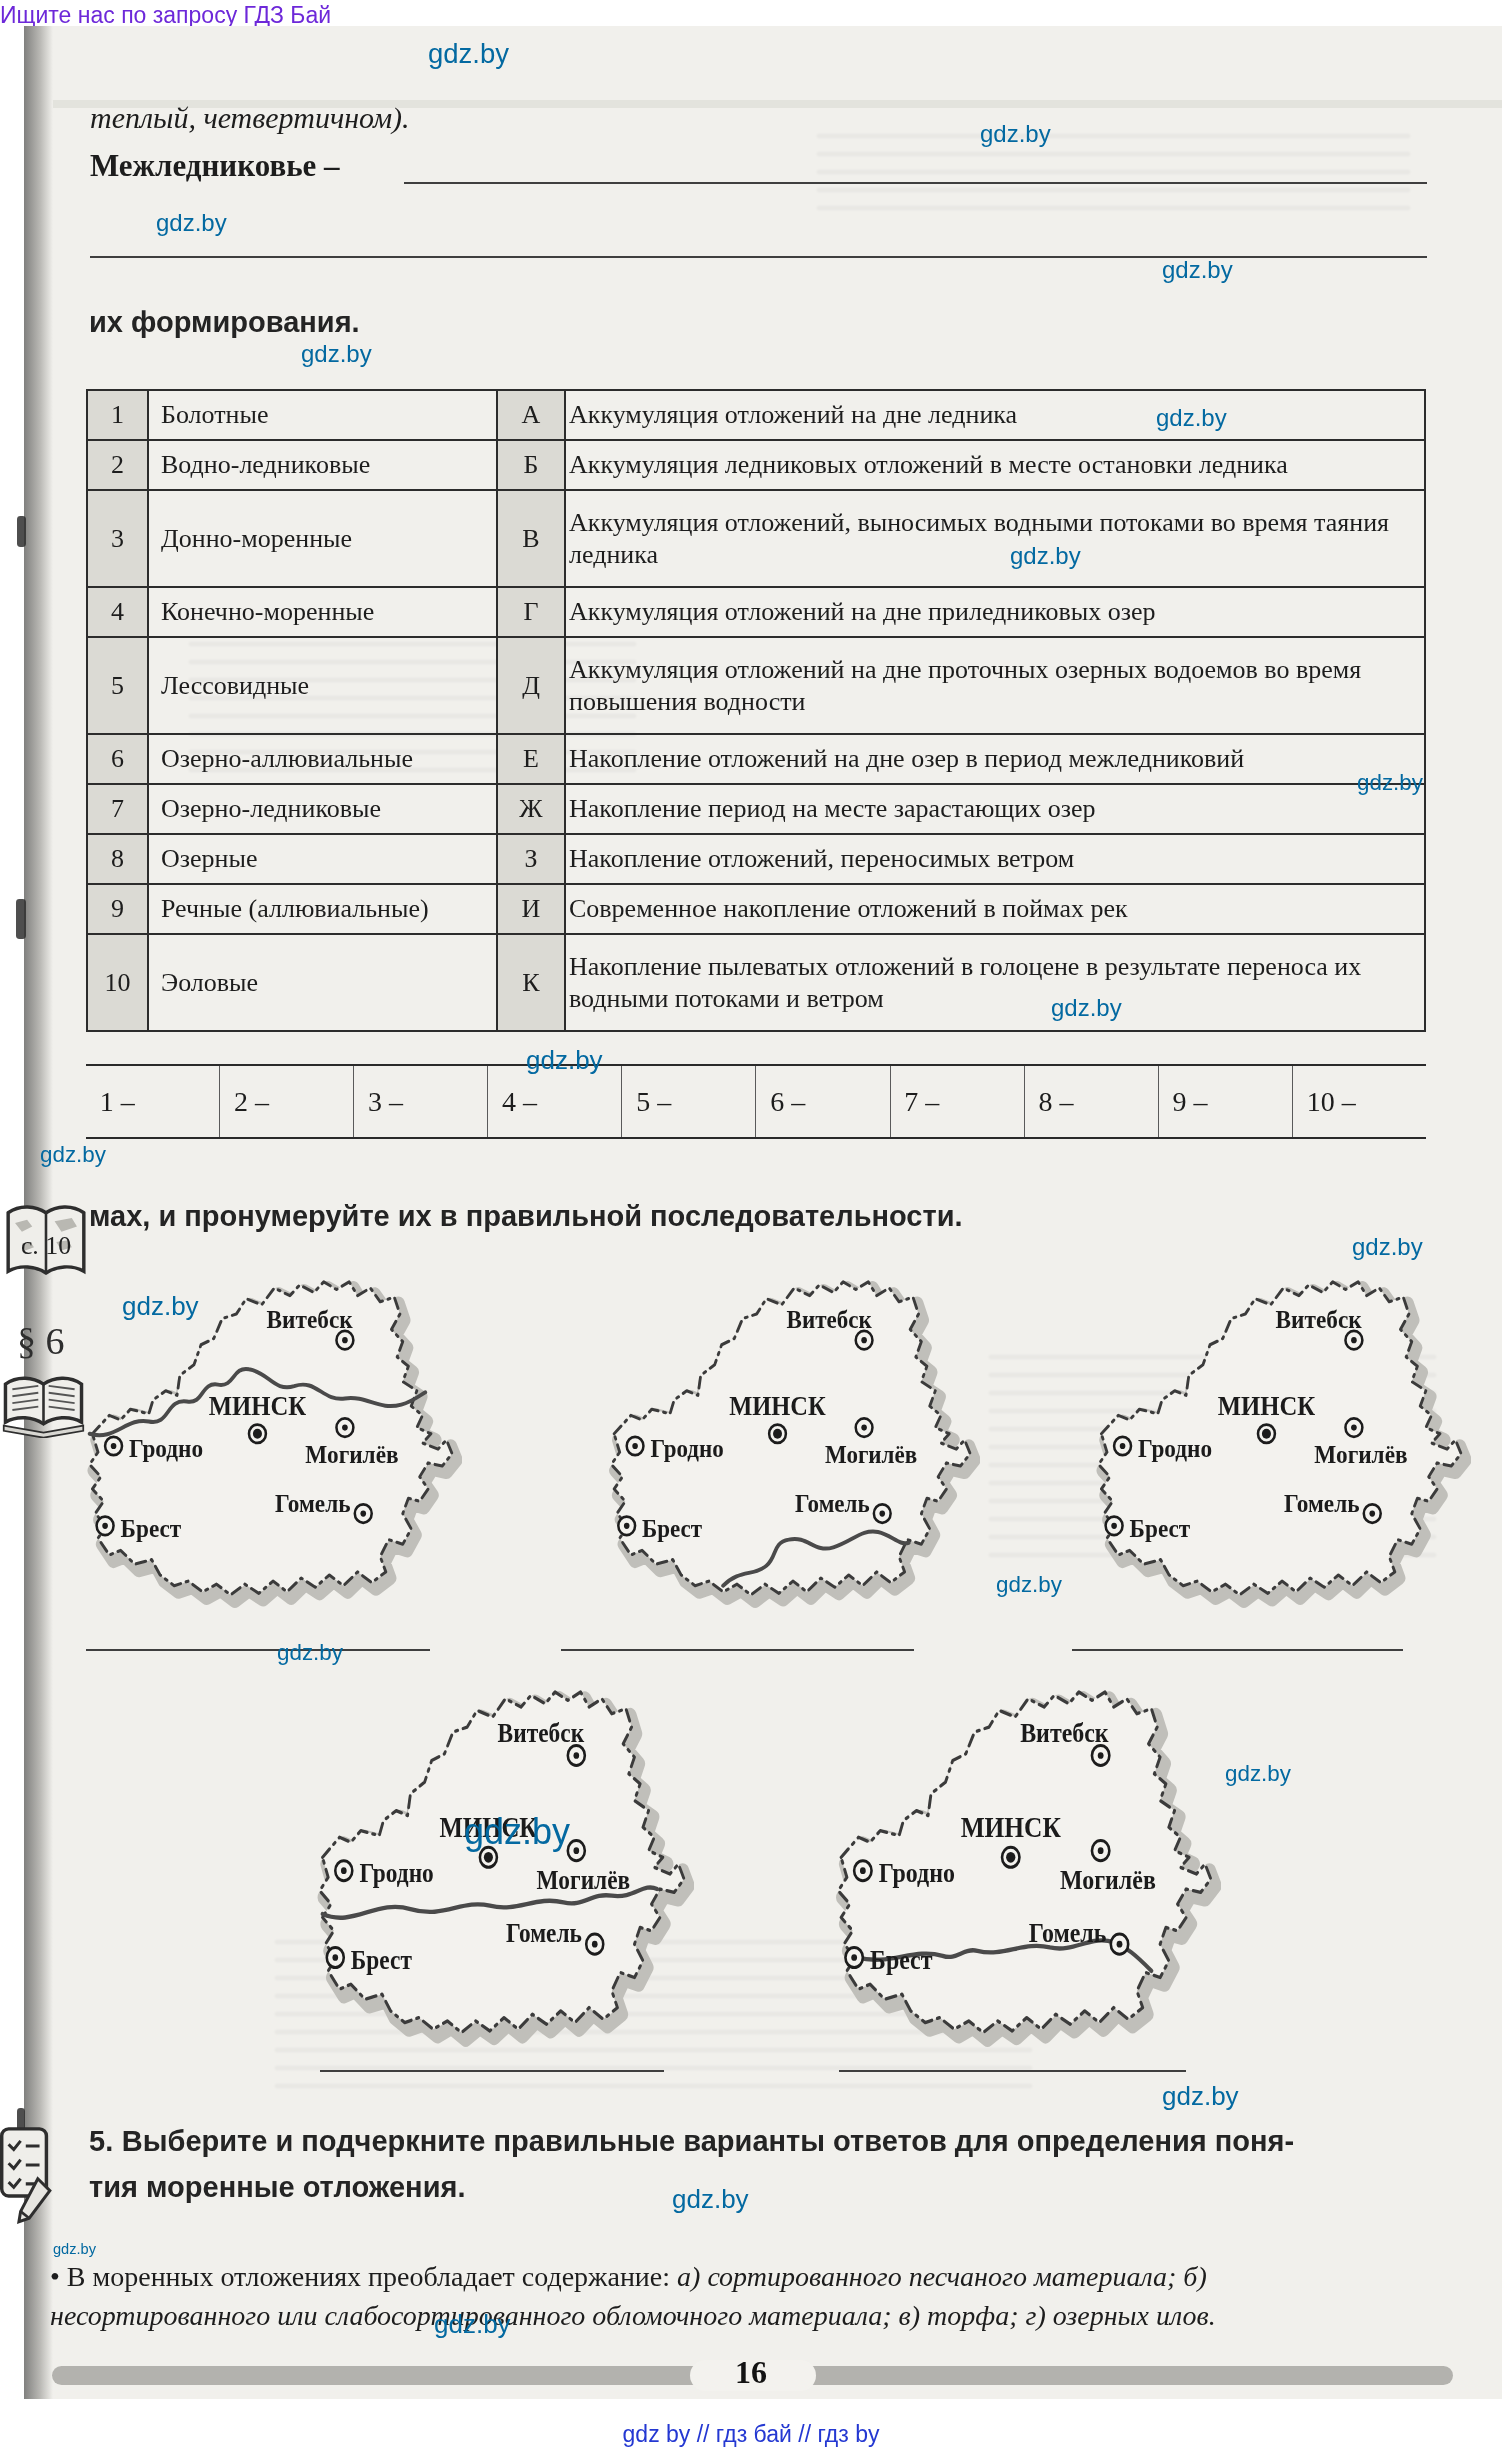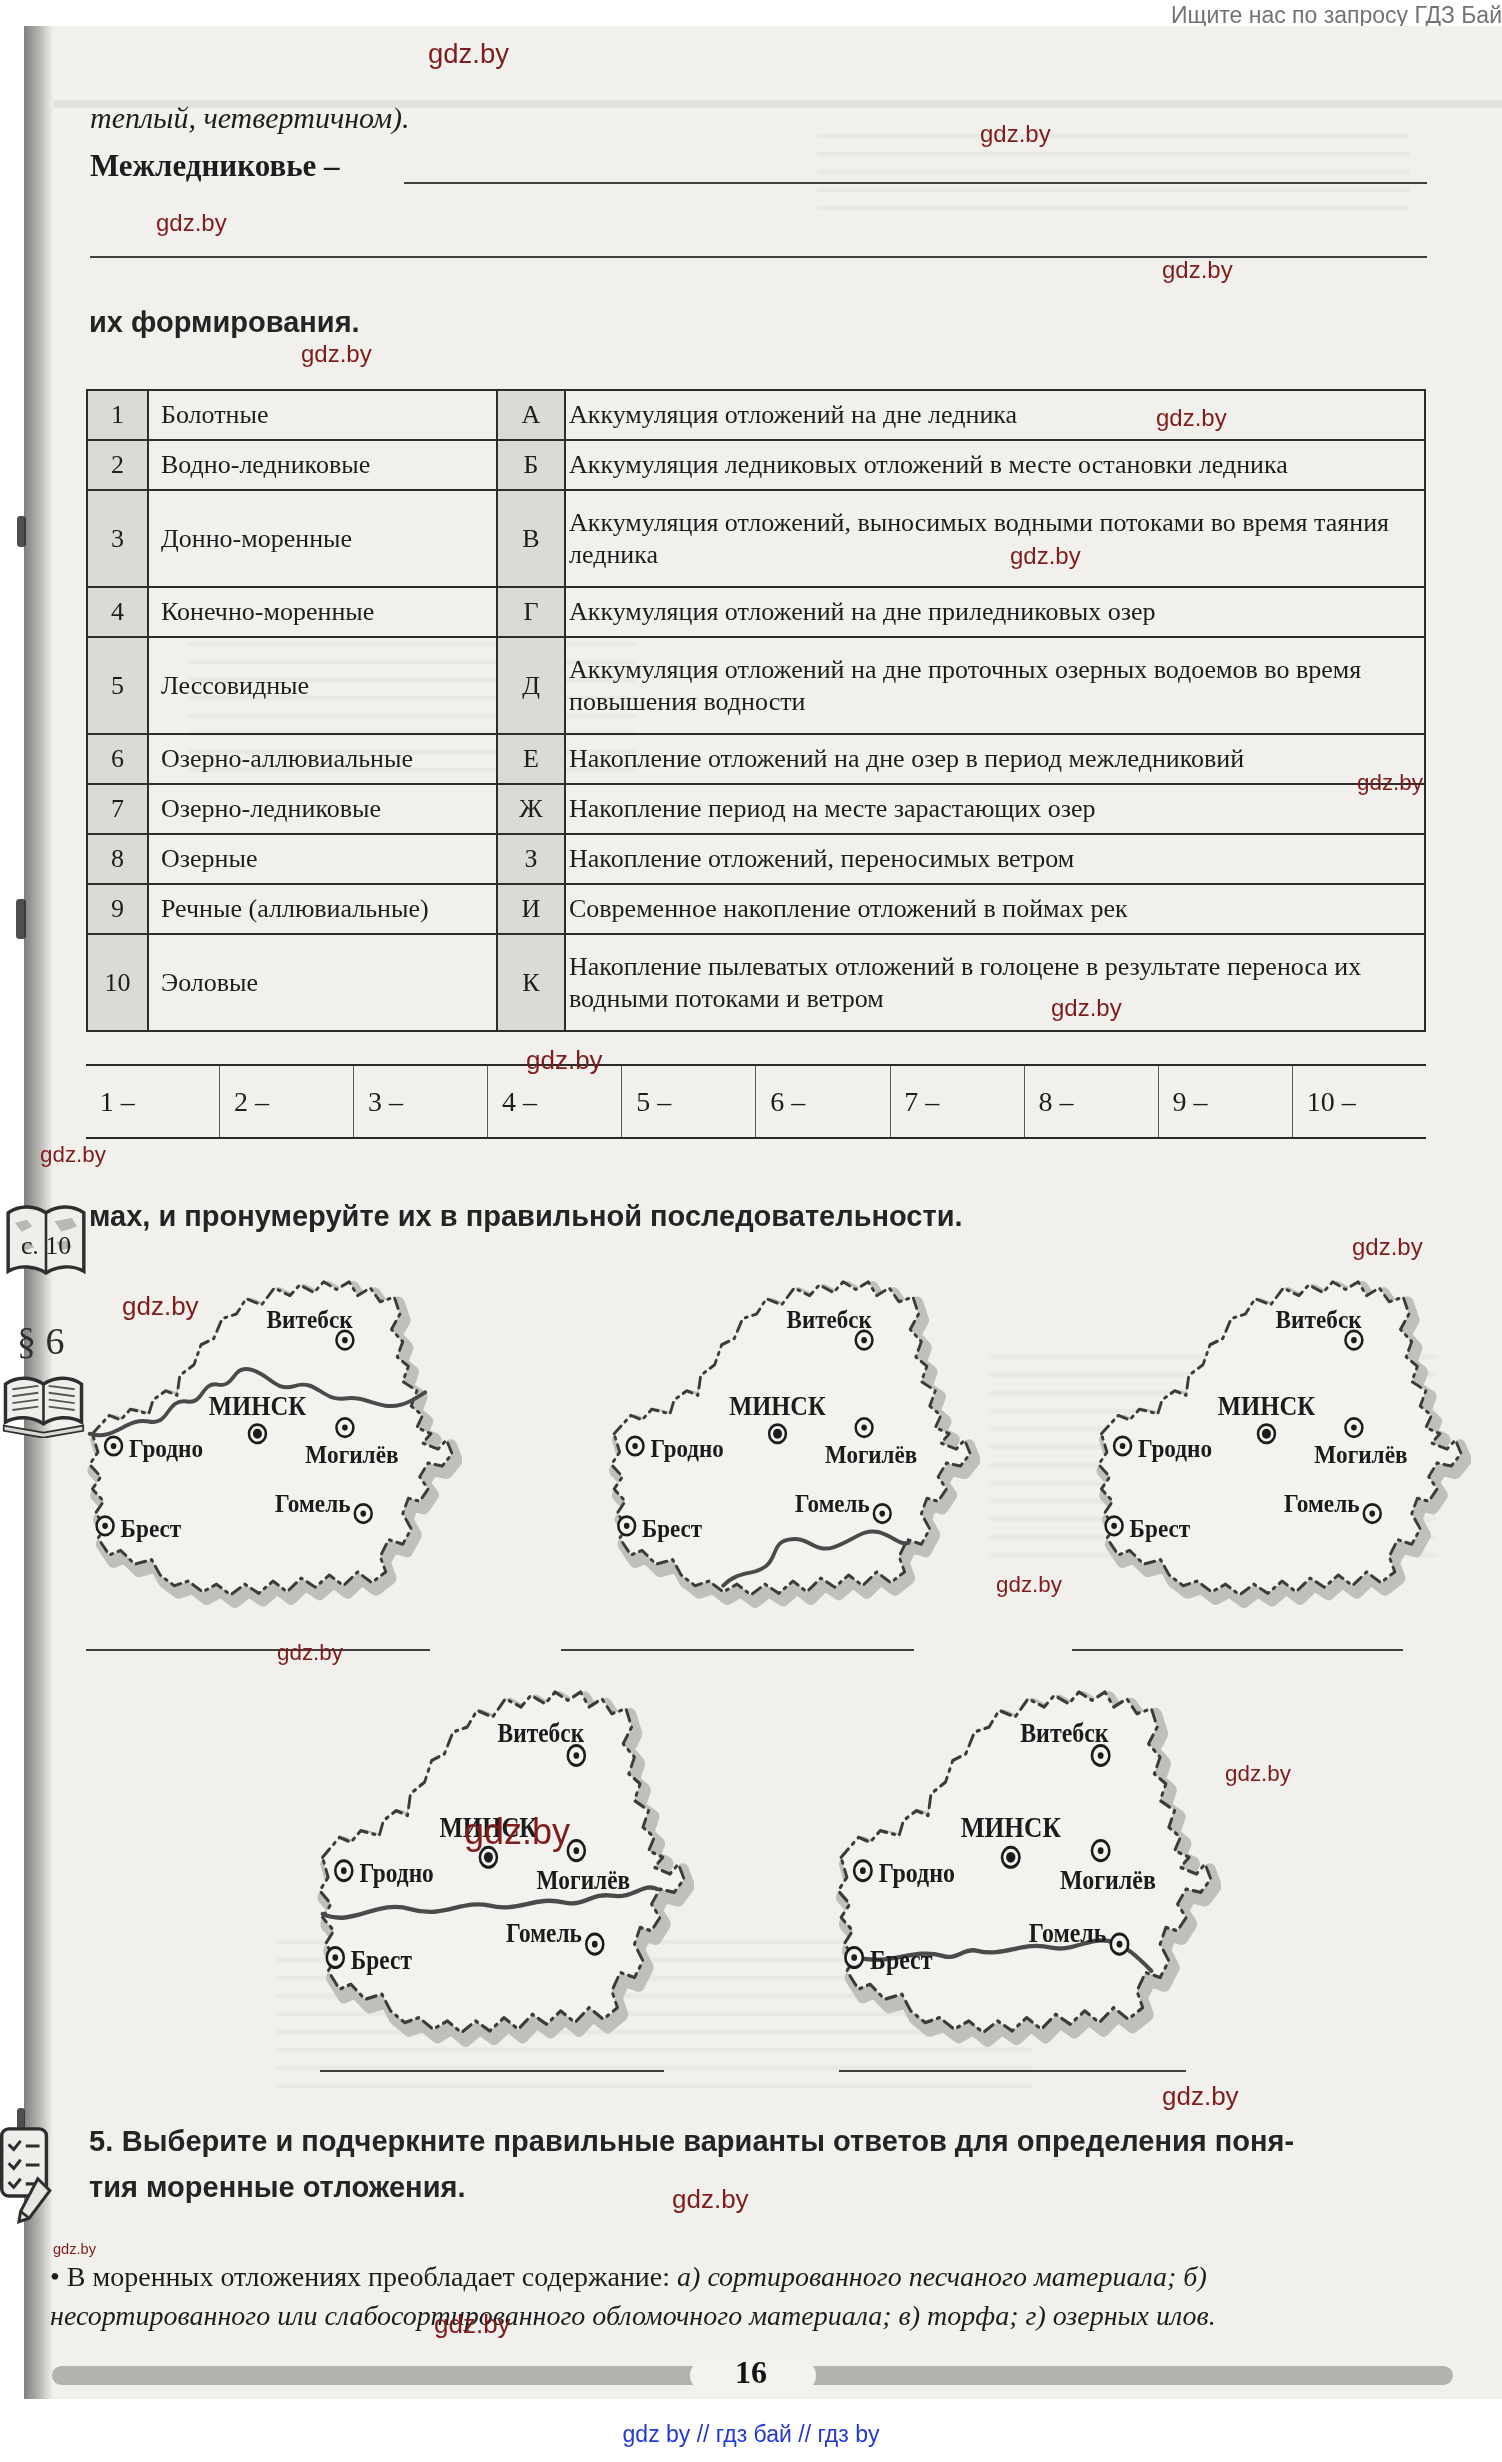--- a/index.html
+++ b/index.html
@@ -8,26 +8,26 @@
   .abs{position:absolute;}
   
   #page{position:absolute;left:24px;top:26px;width:1478px;height:2373px;background:#f1f0ec;}
   #spine{position:absolute;left:0;top:0;width:29px;height:100%;
          background:linear-gradient(to right,#80807e,#b9b8b4 55%,#f1f0ec);}
   .edgeband{position:absolute;left:29px;top:74px;width:1449px;height:7.7px;background:#dcdbd6;opacity:.65;}
   .bindmark{position:absolute;background:#2f2f2f;border-radius:3.4px;opacity:.85;}
   .bleed{position:absolute;opacity:.055;filter:blur(0.9px);
          background:repeating-linear-gradient(#00000000 0 13.8px,#555 13.8px 18px);}
   
-  #promo{position:absolute;left:0;top:1.7px;width:100%;text-align:right;
-         font-family:"Liberation Sans","DejaVu Sans",sans-serif;font-size:23px;color:#737373;}
+  #promo{position:absolute;left:0;top:1.7px;width:100%;text-align:left;
+         font-family:"Liberation Sans","DejaVu Sans",sans-serif;font-size:23px;color:#6d28d9;}
   #footer{position:absolute;left:0;top:2421px;width:100%;text-align:center;
           font-family:"Liberation Sans","DejaVu Sans",sans-serif;font-size:23px;color:#2438d2;}
   
-  .wm{position:absolute;font-family:"Liberation Sans","DejaVu Sans",sans-serif;color:#7f1d1d;
+  .wm{position:absolute;font-family:"Liberation Sans","DejaVu Sans",sans-serif;color:#0369a1;
       font-size:24px;white-space:nowrap;}
   
   #prev-line{left:90px;top:101px;font-style:italic;font-size:30px;}
   #term-line{left:90px;top:148px;font-size:31px;font-weight:bold;}
   .blank{position:absolute;border-bottom:2.1px solid #3f3f3f;height:0;}
   
   .ex-head{position:absolute;font-family:"Liberation Sans","DejaVu Sans",sans-serif;
            font-weight:bold;font-size:29px;color:#242424;line-height:1.6;}
   .ex-head .num{margin-right:8.6px;}
   

